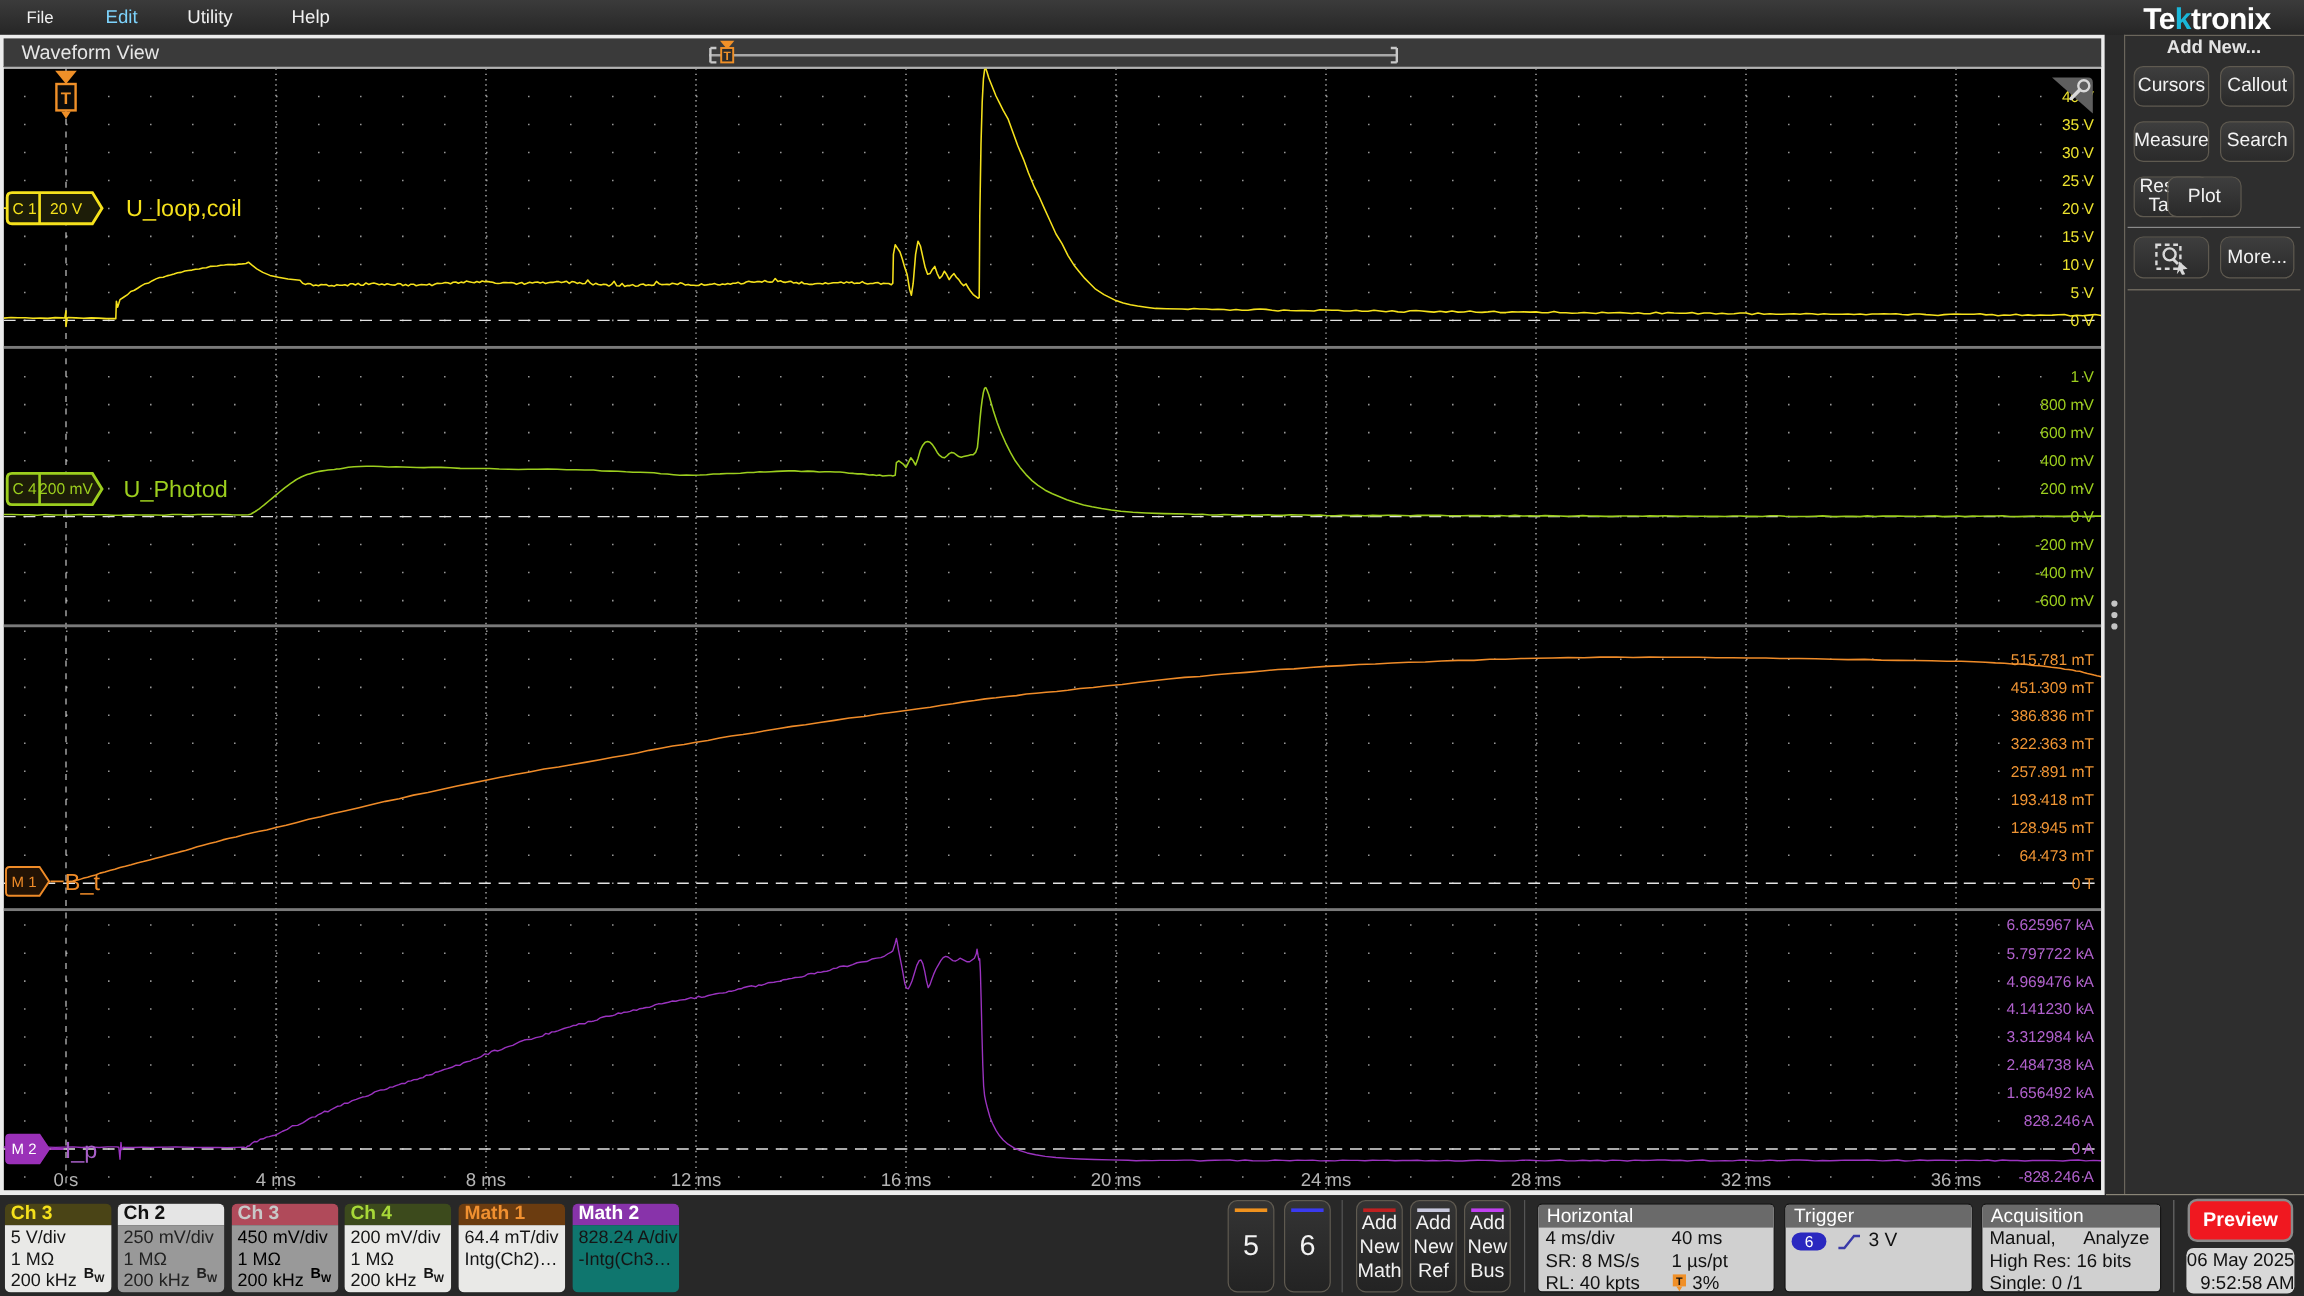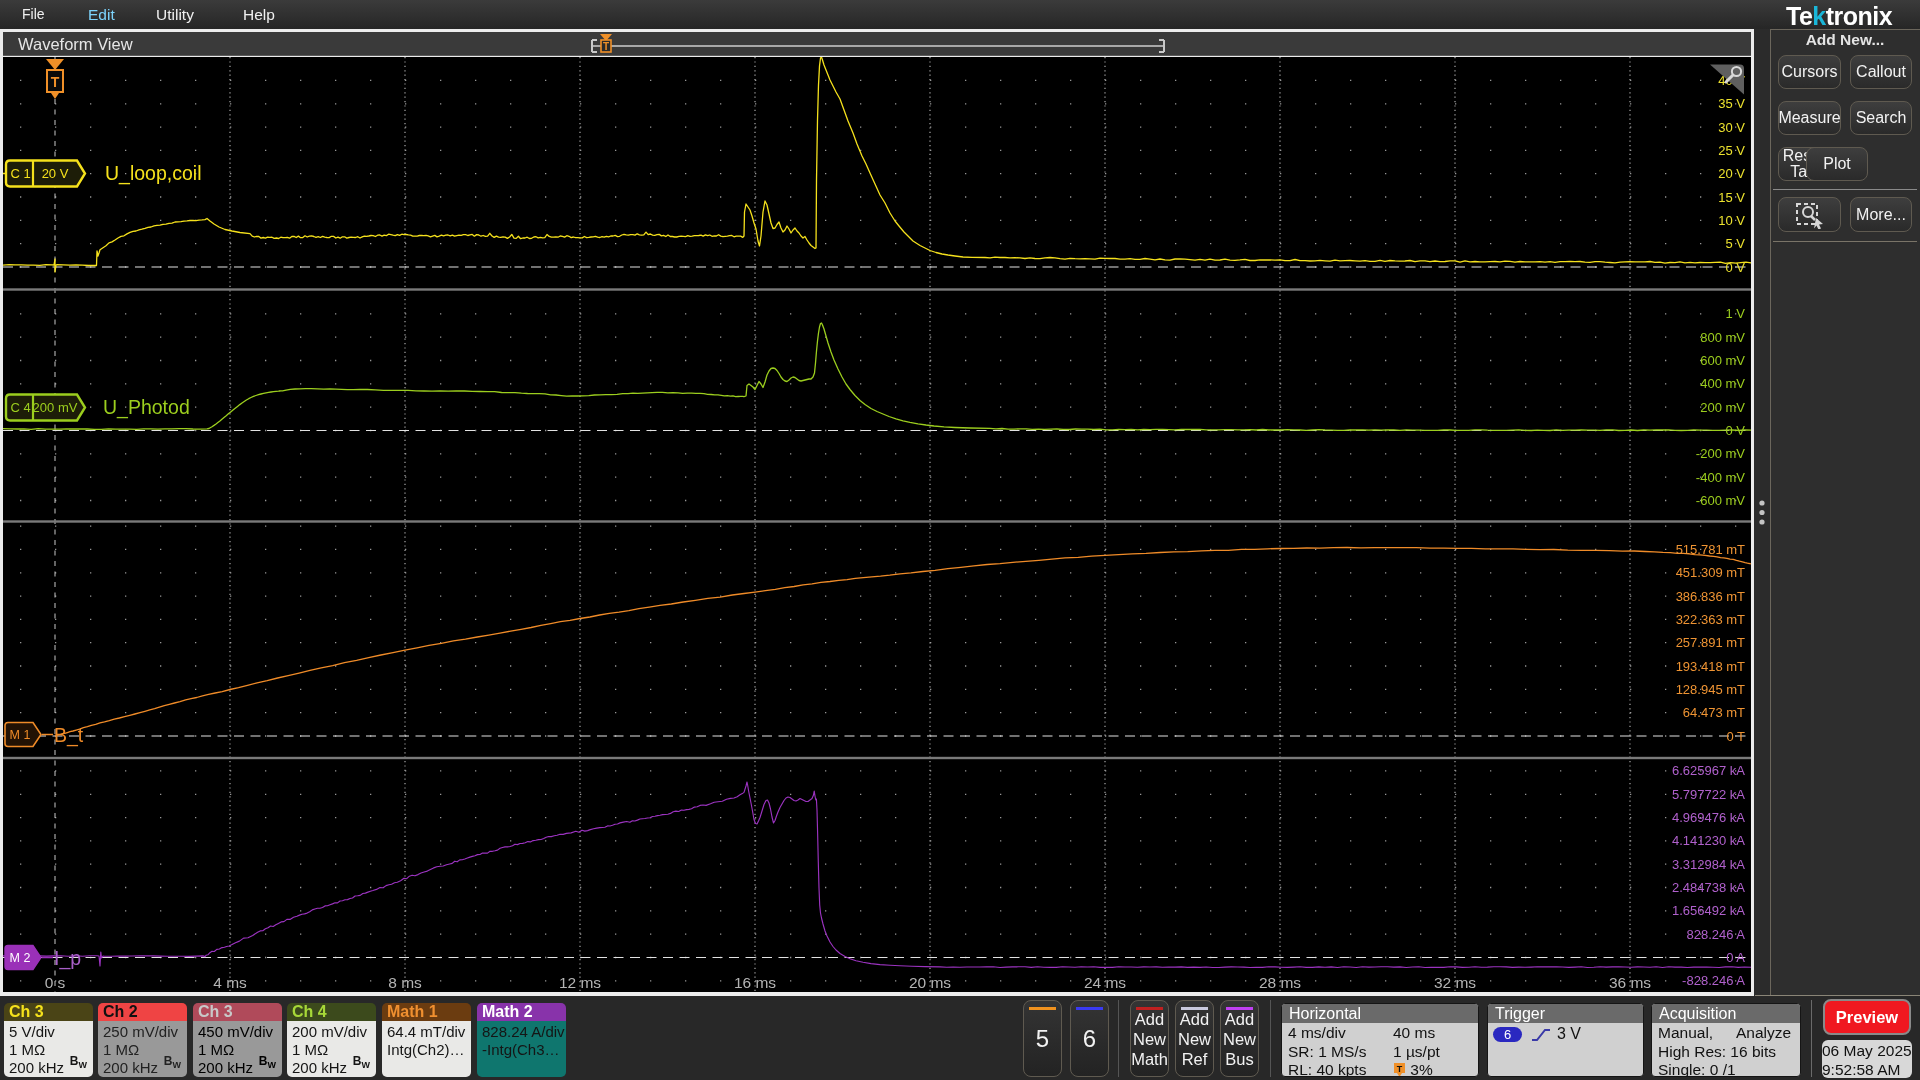--- a/index.html
+++ b/index.html
@@ -201,21 +201,21 @@
 <div class="btn" style="left:1850px;top:197px;width:62px;height:35px">More...</div>
 
 <div class="abs" style="left:0;top:996px;width:1920px;height:84px;background:#282828"></div>
 <div class="abs" style="left:1755px;top:995px;width:165px;height:1px;background:#8a8577"></div>
 
 <div class="chip" style="left:4px">
     <div class="chiphead" style="background:#4a4416;color:#f5e11c">Ch 3</div>
 <div class="chipbody" style="background:#e9e9e7">5 V/div<br>1 MΩ<br>200 kHz<span style="position:absolute;right:6px;bottom:3px;font-size:12px;font-weight:bold">B<span style="font-size:9px;vertical-align:-3px">W</span></span></div>
   </div>
 <div class="chip" style="left:98px">
-    <div class="chiphead" style="background:#ef4444;color:#111">Ch 2</div>
+    <div class="chiphead" style="background:#e5e5e5;color:#111">Ch 2</div>
 <div class="chipbody" style="background:#999;color:#222">250 mV/div<br>1 MΩ<br>200 kHz<span style="position:absolute;right:6px;bottom:3px;font-size:12px;font-weight:bold">B<span style="font-size:9px;vertical-align:-3px">W</span></span></div>
   </div>
 <div class="chip" style="left:193px">
     <div class="chiphead" style="background:#b04a5a;color:#c8c8c8">Ch 3</div>
 <div class="chipbody" style="background:#999;color:#000000">450 mV/div<br>1 MΩ<br>200 kHz<span style="position:absolute;right:6px;bottom:3px;font-size:12px;font-weight:bold">B<span style="font-size:9px;vertical-align:-3px">W</span></span></div>
   </div>
 <div class="chip" style="left:287px">
     <div class="chiphead" style="background:#3c4a1c;color:#a7d838">Ch 4</div>
 <div class="chipbody" style="background:#e9e9e7">200 mV/div<br>1 MΩ<br>200 kHz<span style="position:absolute;right:6px;bottom:3px;font-size:12px;font-weight:bold">B<span style="font-size:9px;vertical-align:-3px">W</span></span></div>
   </div>
@@ -234,21 +234,21 @@
 <div class="sqbtn" style="left:1130px;width:39px;font-size:16.5px;line-height:20px">Add New Math<div class="cline" style="background:#c02020"></div></div>
 <div class="sqbtn" style="left:1175px;width:39px;font-size:16.5px;line-height:20px">Add New Ref<div class="cline" style="background:#c8c8dc"></div></div>
 <div class="sqbtn" style="left:1220px;width:39px;font-size:16.5px;line-height:20px">Add New Bus<div class="cline" style="background:#c040f0"></div></div>
 <div class="abs" style="left:1270px;top:1000px;width:1px;height:77px;background:#555"></div>
 
 <div class="panel" style="left:1281px;top:1003px;width:198px;height:74px">
 <div class="phead">Horizontal</div>
 <div class="pbody">
 <div class="pl" style="top:1px">4 ms/div</div>
       <div class="pr" style="top:1px">40 ms</div>
-<div class="pl" style="top:20px">SR: 1 MS/s</div>
+<div class="pl" style="top:20px">SR: 8 MS/s</div>
       <div class="pr" style="top:20px">1 µs/pt</div>
 <div class="pl" style="top:38px">RL: 40 kpts</div>
       <div class="pr" style="top:38px"><svg width="13" height="16" viewBox="0 0 13 16" style="vertical-align:-3px">
           <rect x="1" y="1" width="11" height="10" fill="#f09028"></rect>
           <path d="M4 11 h5 l-2.5 4 z" fill="#f09028"></path>
           <text x="6.5" y="9.5" font-size="9" font-weight="bold" fill="#111" text-anchor="middle" font-family="Liberation Sans, sans-serif">T</text>
         </svg> 3%</div>
 </div>
 </div>
 
@@ -268,12 +268,12 @@
 <div class="pbody">
 <div class="pl" style="top:1px">Manual,</div>
       <div class="pl" style="top:1px;left:84px">Analyze</div>
 <div class="pl" style="top:20px">High Res: 16 bits</div>
 <div class="pl" style="top:38px">Single: 0 /1</div>
 </div>
 </div>
 <div class="abs" style="left:1811px;top:1000px;width:1px;height:77px;background:#6a6a6a"></div>
 
 <div class="abs" style="left:1823px;top:999px;width:88px;height:36px;background:#f01820;border:2px solid #8a8a8a;border-radius:8px;color:#fff;font-weight:bold;font-size:16.5px;display:flex;align-items:center;justify-content:center">Preview</div>
-<div class="abs" style="left:1822px;top:1040px;width:90px;height:38px;background:#d8d8d8;border-radius:6px;color:#111;font-size:15.5px;text-align:left;line-height:19px;padding-top:1px">06 May 2025<br>9:52:58 AM</div>
+<div class="abs" style="left:1822px;top:1040px;width:90px;height:38px;background:#d8d8d8;border-radius:6px;color:#111;font-size:15.5px;text-align:right;line-height:19px;padding-top:1px">06 May 2025<br>9:52:58 AM</div>
 </body></html>

